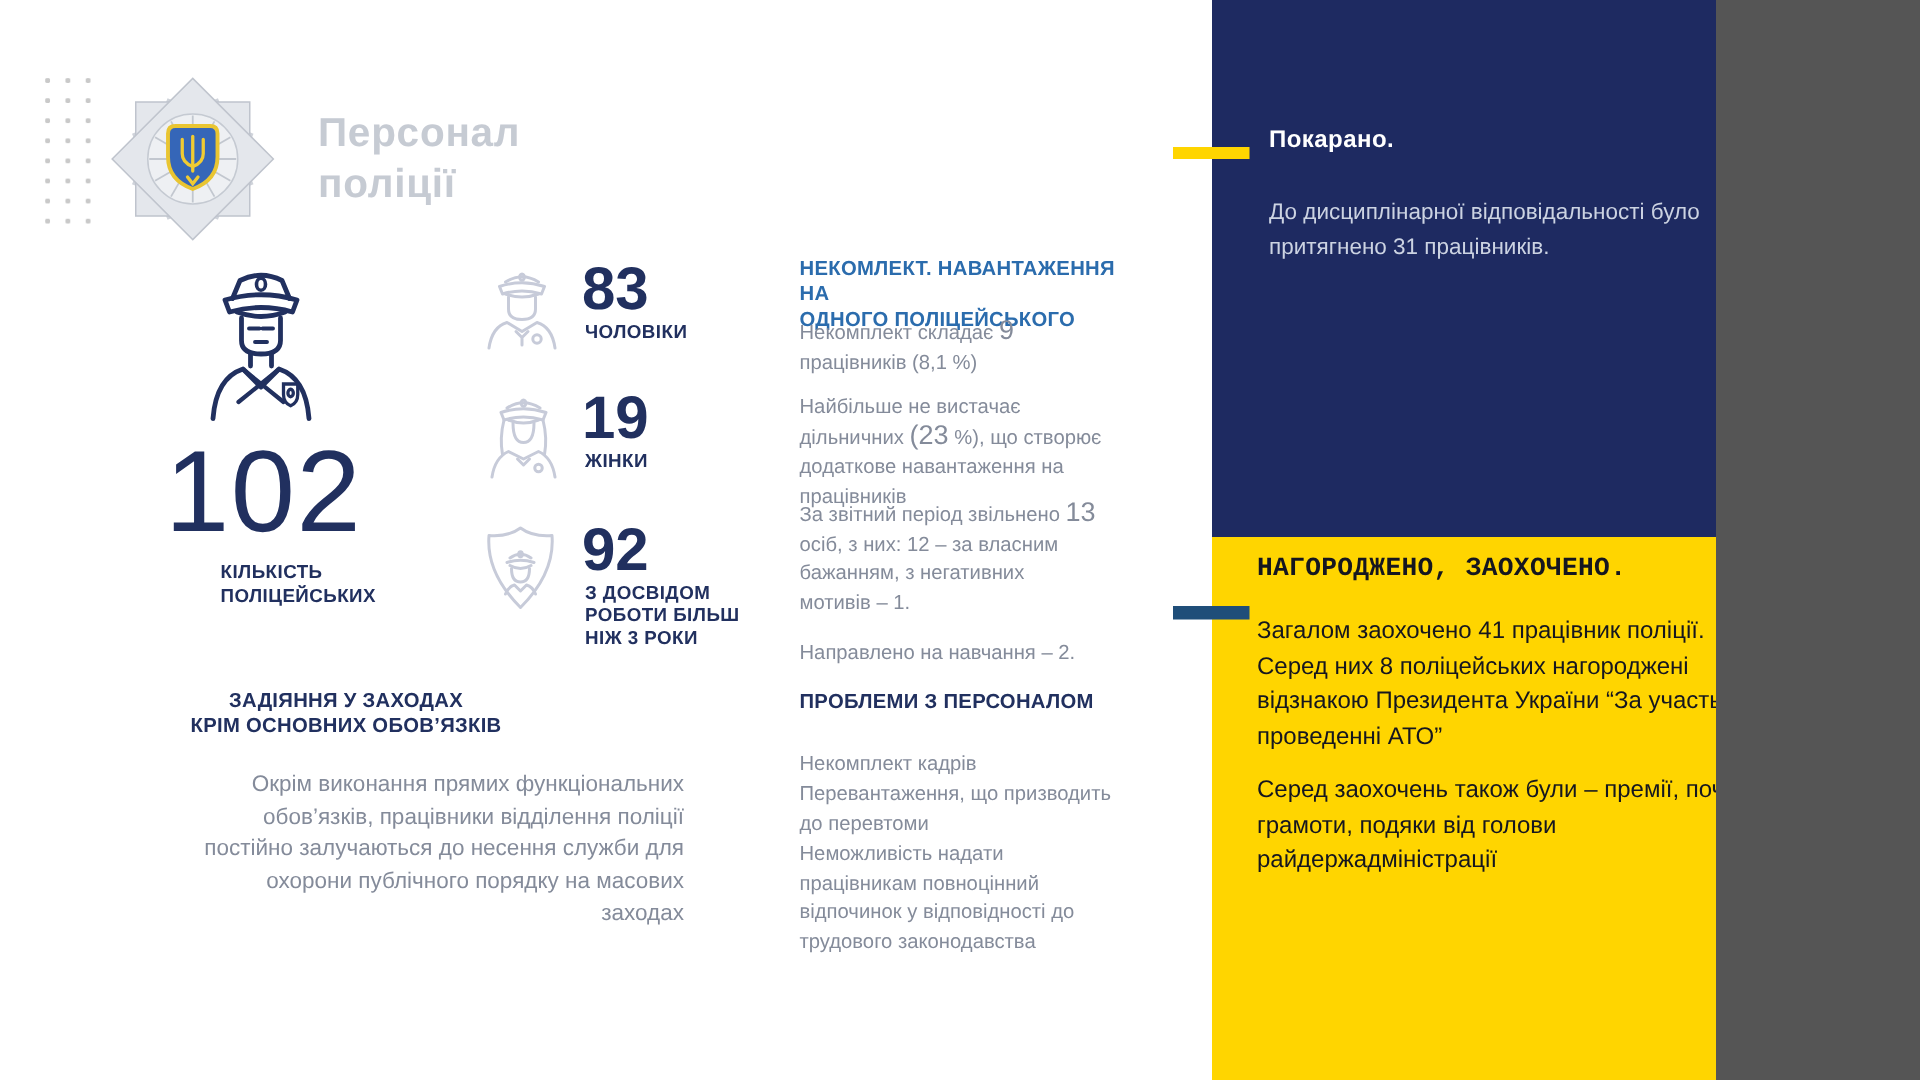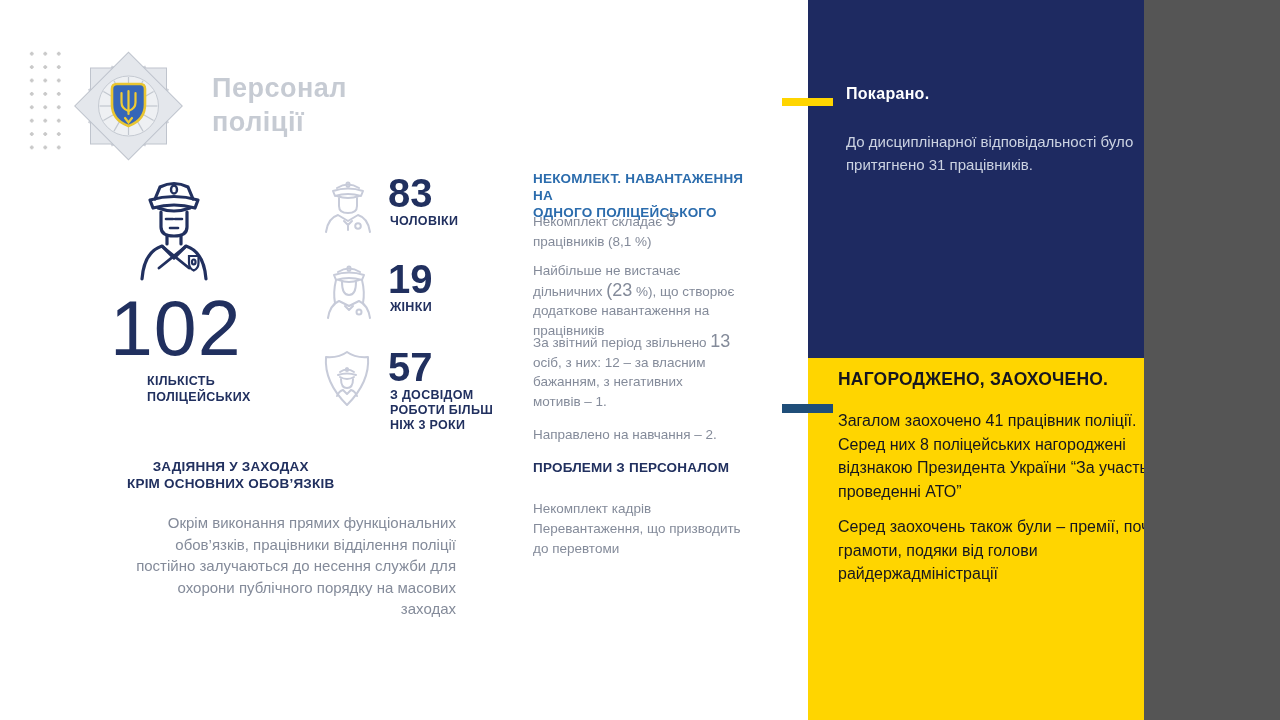--- a/index.html
+++ b/index.html
@@ -46,21 +46,21 @@
   .events-body{left:116px;top:512px;width:340px;font-size:15px;line-height:21.5px;text-align:right;}
 
   .panel-blue{left:808px;top:0;width:472px;height:358px;background:var(--navy_panel,#1e2a61);}
   .panel-yellow{left:808px;top:358px;width:472px;height:362px;background:var(--yellow,#ffd500);}
   .bar-yellow{left:782px;top:98px;width:51px;height:8px;background:var(--yellow,#ffd500);}
   .bar-steel{left:782px;top:404px;width:51px;height:9px;background:var(--steel_bar,#1f4e79);}
 
   .punished-title{left:846px;top:85px;font-size:16px;font-weight:bold;color:#ffffff;letter-spacing:.3px;}
   .punished-body{left:846px;top:130px;width:410px;font-size:15px;line-height:23px;color:var(--panel_body_light,#ccd3e2);}
 
-  .awarded-title{left:838px;top:369px;font-size:17.5px;font-weight:bold;color:var(--dark_on_yellow,#15161f);letter-spacing:.2px;}
+  .awarded-title{left:838px;top:369px;font-size:17.5px;font-weight:bold;color:var(--dark_on_yellow,#15161f);letter-spacing:.2px;font-family:Liberation Mono, monospace;}
   .awarded-p{left:838px;width:420px;font-size:16px;line-height:23.5px;color:var(--dark_on_yellow,#1d2133);}
 
   svg{display:block;}
 </style>
 </head>
 <body>
 
 <div class="slide">
 
   <div class="abs dot-grid"></div>
@@ -158,21 +158,21 @@
     <g stroke="#c7cbd9" stroke-width="2" fill="none" stroke-linecap="round" stroke-linejoin="round">
       <path d="M28,4 Q36,10 49,9 Q51,34 28,57 Q5,34 7,9 Q20,10 28,4 Z"></path>
       <path d="M21,24 Q28,19 35,24"></path>
       <ellipse cx="28" cy="21.5" rx="1.2" ry="1.6"></ellipse>
       <path d="M19,27 Q28,24 37,27"></path>
       <path d="M21,29 Q28,33 35,29"></path>
       <path d="M22,31 Q22,40 28,40 Q34,40 34,31"></path>
       <path d="M18,48 Q20,43 24,42 L28,46 L32,42 Q36,43 38,48"></path>
     </g>
   </svg>
-  <div class="stat-value" style="top:346px">57</div>
+  <div class="stat-value" style="top:346px">92</div>
   <div class="stat-label pre" style="top:388px">З ДОСВІДОМ
 РОБОТИ БІЛЬШ
 НІЖ 3 РОКИ</div>
 
   <div class="abs section-title title-navy pre" style="left:127px;top:458px">ЗАДІЯННЯ У ЗАХОДАХ
 КРІМ ОСНОВНИХ ОБОВ’ЯЗКІВ</div>
   <div class="abs gray-text events-body pre">Окрім виконання прямих функціональних
 обов’язків, працівники  відділення поліції
 постійно залучаються до несення служби для
 охорони публічного порядку на масових
@@ -193,20 +193,24 @@
 осіб, з них: 12 – за власним
 бажанням, з негативних
 мотивів – 1.</span></div>
 
   <div class="mid-p" style="top:425px">Направлено на навчання – 2.</div>
 
   <div class="abs section-title title-navy" style="left:533px;top:459px">ПРОБЛЕМИ З ПЕРСОНАЛОМ</div>
   <div class="mid-p" style="top:499px">Некомплект кадрів</div>
   <div class="mid-p" style="top:519px">Перевантаження, що призводить
 до перевтоми</div>
+  <div class="mid-p" style="top:559px">Неможливість надати
+працівникам повноцінний
+відпочинок у відповідності до
+трудового законодавства</div>
 
   <div class="abs panel-blue"></div>
   <div class="abs panel-yellow"></div>
 
   <div class="abs bar-yellow"></div>
   <div class="abs punished-title">Покарано.</div>
   <div class="abs punished-body pre">До дисциплінарної  відповідальності  було
 притягнено  31 працівників.</div>
 
   <div class="abs bar-steel"></div>

